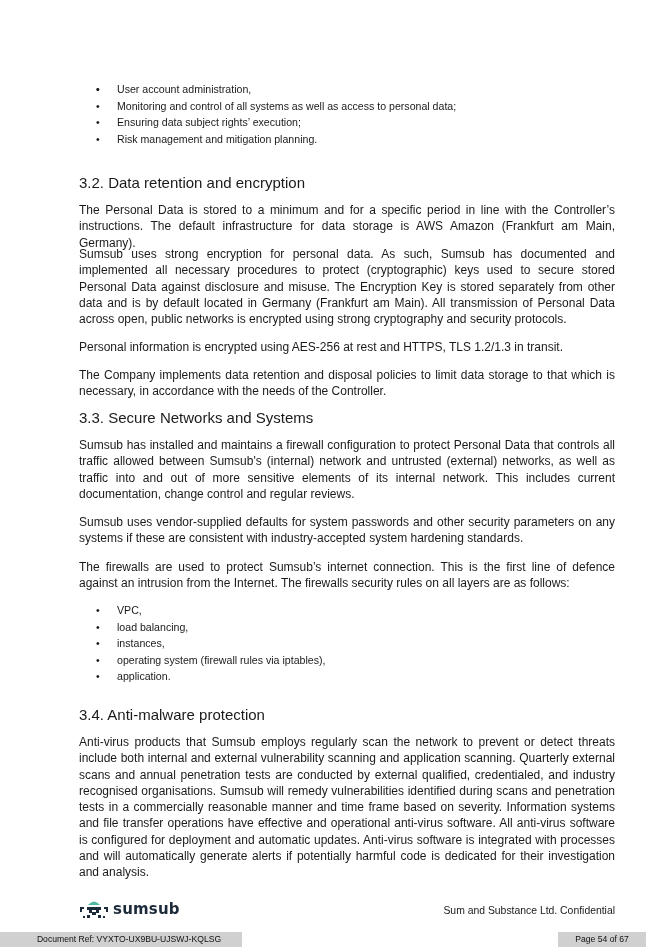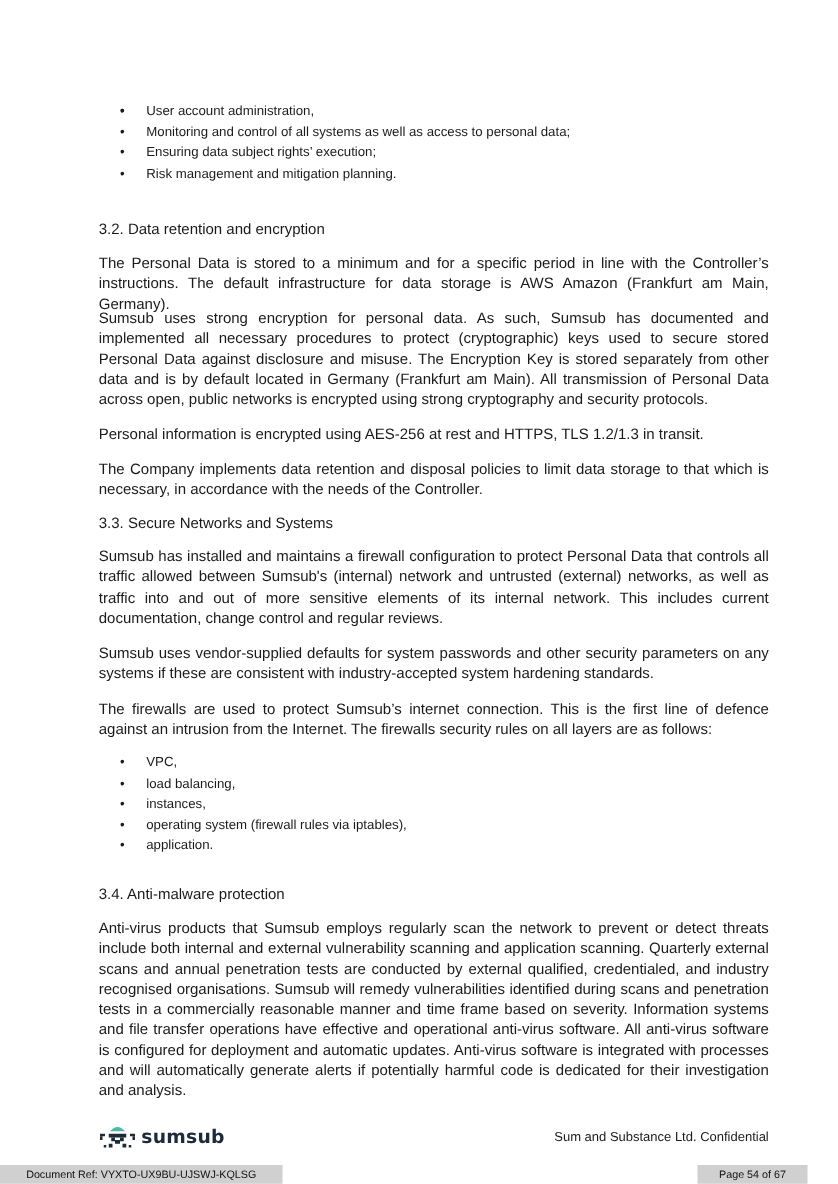--- a/index.html
+++ b/index.html
@@ -5,32 +5,32 @@
   html, body { margin:0; padding:0; }
   body {
     width:670px; height:947px; background:#ffffff; position:relative; overflow:hidden;
     font-family:"Liberation Sans", sans-serif; color:#1a1a1a;
   }
   .page { position:absolute; left:79px; top:0; width:536px; }
   .para {
     position:absolute; left:0; width:536px; font-size:12px; line-height:16.3px;
     text-align:justify; margin:0;
   }
-  .heading { position:absolute; left:0; font-size:12px; line-height:16px; margin:0; }
+  .heading { position:absolute; left:0; font-size:15px; line-height:16px; margin:0; }
   .bullets { position:absolute; left:0; margin:0; padding:0; list-style:none; }
   .bullets li { position:relative; font-size:10.6px; line-height:16.6px; padding-left:38px; }
   .bullets li .dot { position:absolute; left:17px; top:0; }
   .footer-logo { position:absolute; left:79px; top:898px; display:flex; align-items:center; gap:4px; }
   .logo-text { font-family:"DejaVu Sans", sans-serif; font-size:15px; font-weight:bold; color:#1c2a3a; letter-spacing:0.2px; }
   .confidential { position:absolute; right:55px; top:905px; font-size:10.4px; color:#1a1a1a; }
   .footer-bar {
     position:absolute; top:932px; height:15px; background:#d0d0d0;
     font-size:8.6px; line-height:15px; text-align:center; color:#111;
   }
-  .bar-left { left:0; width:226px; }
+  .bar-left { left:0; width:226px;padding-left:16px; }
   .bar-right { left:558px; width:88px; }
 </style>
 </head>
 <body>
 
 <div class="page">
 
   <ul class="bullets" style="top:81px;">
     <li><span class="dot">•</span></li>
     <li><span class="dot">•</span><span>User account administration,</span></li>

